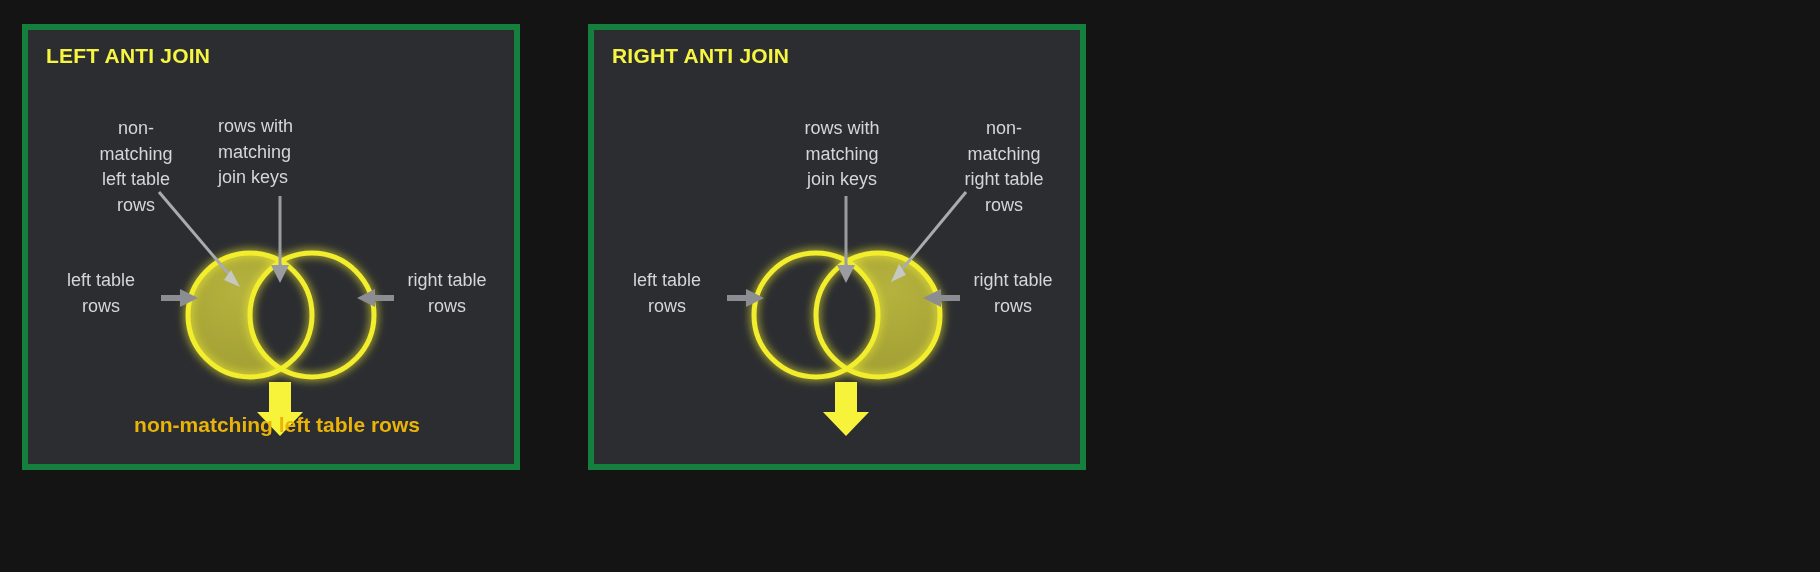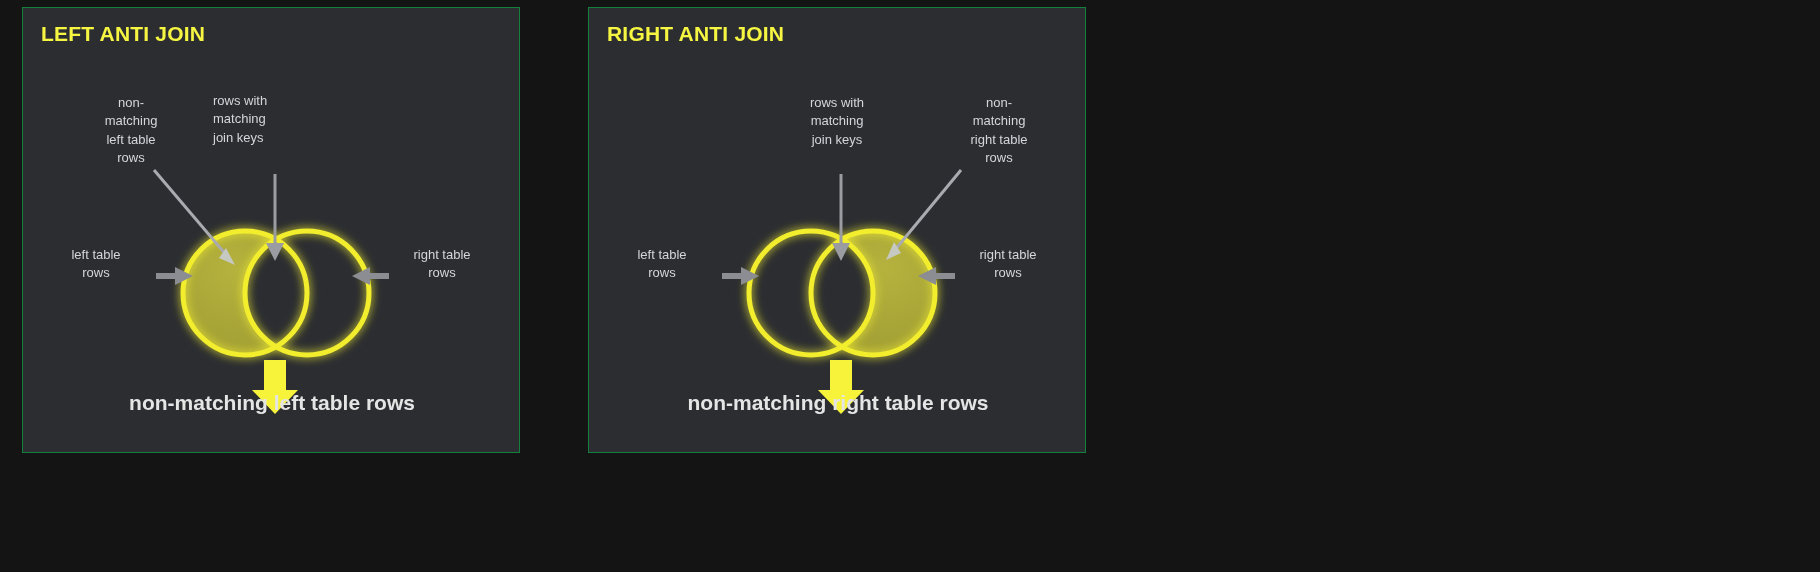--- a/index.html
+++ b/index.html
@@ -19,25 +19,25 @@
   .canvas {
     position: relative;
     width: 1820px;
     height: 572px;
     background: #141414;
   }
 
   
   .panel {
     position: absolute;
-    top: 7px;
+    top: 24px;
     width: 498px;
     height: 446px;
     background: #2b2d31;
-    border: 1px solid #15803d;
+    border: 6px solid #15803d;
     box-sizing: border-box;
     overflow: hidden;
   }
   #panel-left  { left: 22px; }
   #panel-right { left: 543px; margin-left: 45px; }
 
   .panel-title {
     position: absolute;
     left: 18px;
     top: 14px;
@@ -63,21 +63,21 @@
     width: 498px;
     height: 446px;
     display: block;
     overflow: visible;
   }
 
   
   .anno {
     position: absolute;
     color: #d4d6da;
-    font-size: 13px;
+    font-size: 18px;
     line-height: 1.42;
     white-space: pre-line;
   }
 
   
   #l-anno-nonmatch   { left: 38px;  top: 86px;  width: 140px; text-align: center; }
   #l-anno-matching   { left: 190px; top: 84px;  width: 140px; text-align: left; }
   #l-anno-lefttable  { left: 14px;  top: 238px; width: 118px; text-align: center; }
   #l-anno-righttable { left: 354px; top: 238px; width: 130px; text-align: center; }
 
@@ -89,21 +89,21 @@
 
   
   .caption {
     position: absolute;
     left: 0;
     top: 383px;
     width: 498px;
     text-align: center;
     font-size: 21px;
     font-weight: bold;
-    color: #e5e5e5;
+    color: #eab308;
     white-space: nowrap;
   }
 </style>
 </head>
 <body>
 
 <div class="canvas">
 
   <div class="panel" id="panel-left">
 
@@ -255,16 +255,15 @@
 right table
 rows</div>
 
       <div class="anno" id="r-anno-lefttable">left table
 rows</div>
 
       <div class="anno" id="r-anno-righttable">right table
 rows</div>
     </div>
 
-    <div class="caption">non-matching right table rows</div>
   </div>
 
 </div>
 
 </body></html>

